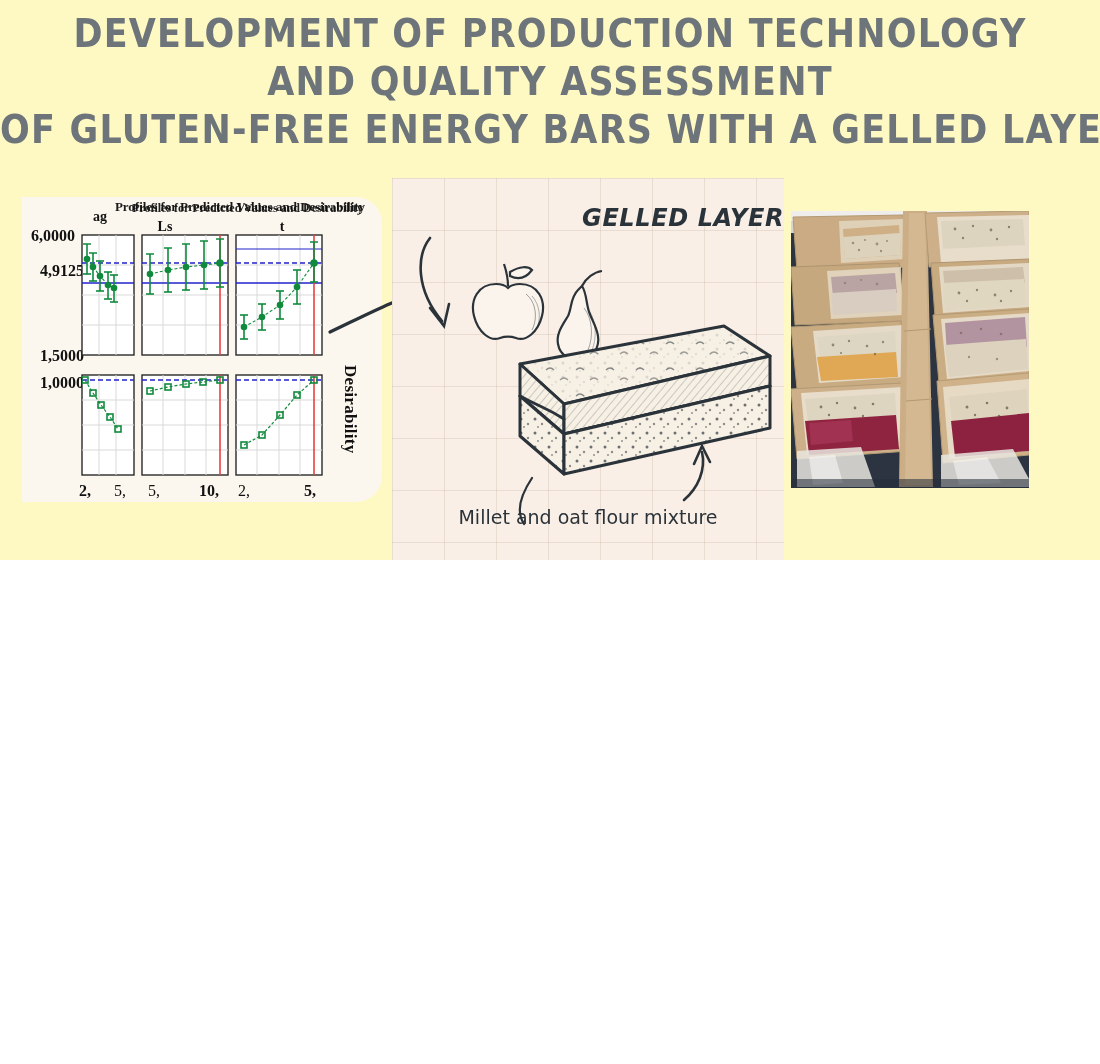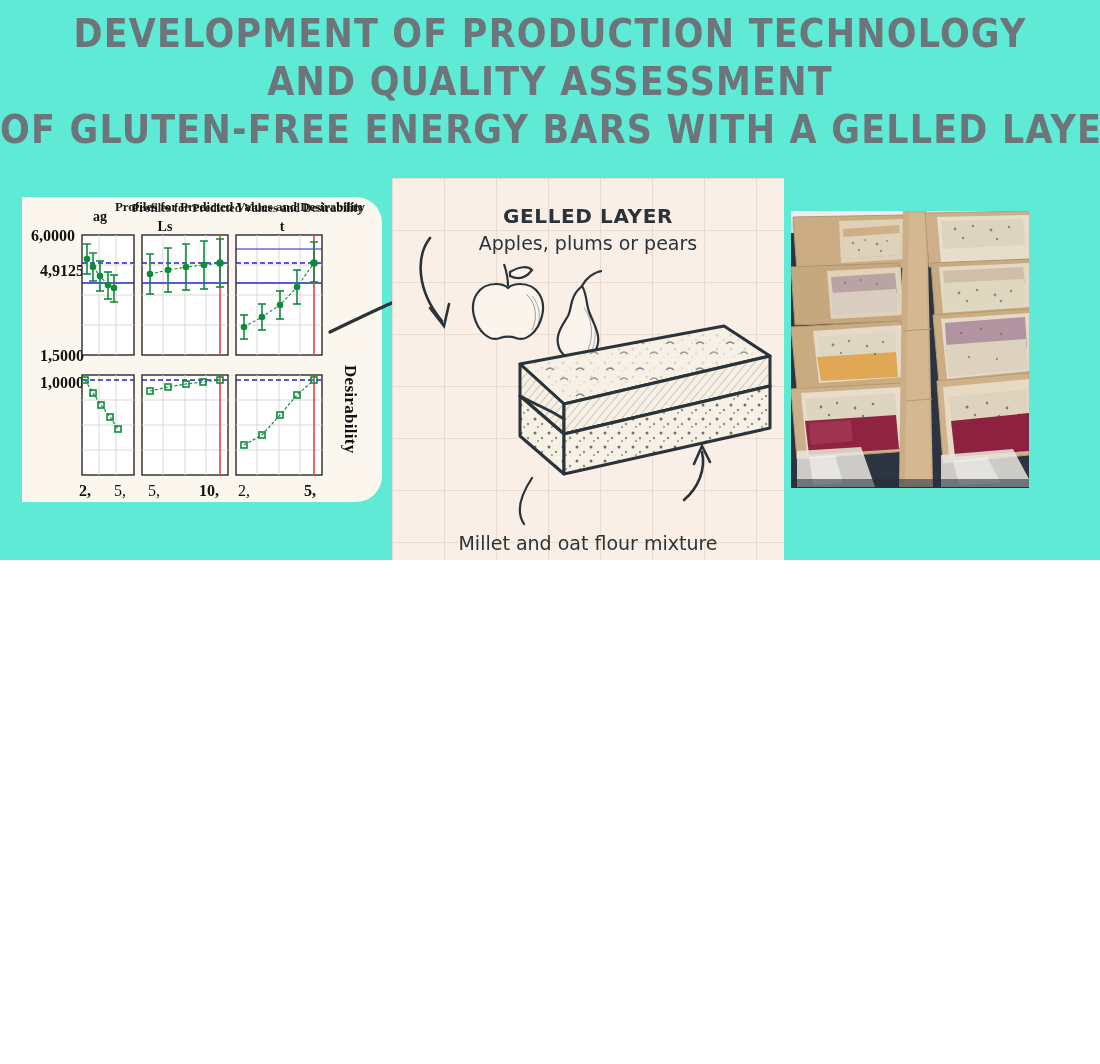--- a/index.html
+++ b/index.html
@@ -6,21 +6,21 @@
   html,body{margin:0;padding:0;}
   body{
     width:1100px;height:1064px;
     background:#ffffff;
     font-family:"Liberation Sans", sans-serif;
     overflow:hidden;
   }
   .poster{
     position:relative;
     width:1100px;height:560px;
-    background:#5eead4;
+    background:#fef9c3;
     overflow:hidden;
   }
 
   
   .title-block{
     position:absolute;left:0;top:10px;width:1100px;
     text-align:center;
     color:#6d747a;
     font-family:"DejaVu Sans", sans-serif;
     font-weight:700;
@@ -85,24 +85,24 @@
   
   .illus{
     position:absolute;left:392px;top:178px;
     width:392px;height:382px;
     background:
       repeating-linear-gradient(to right, rgba(196,178,158,.30) 0 1px, transparent 1px 52px),
       repeating-linear-gradient(to bottom, rgba(196,178,158,.30) 0 1px, transparent 1px 52px),
       #f9efe6;
   }
   .ill-head{
-    position:absolute;width:100%;text-align:center;
+    position:absolute;width:100%;text-align:right;
     font-family:"DejaVu Sans", sans-serif;
-    font-weight:700;font-size:20px;color:#2b333a;
-    letter-spacing:.6px;white-space:nowrap;
+    font-weight:700;font-size:24px;color:#2b333a;
+    letter-spacing:.6px;white-space:nowrap;font-style:italic;
   }
   .ill-sub{
     position:absolute;width:100%;text-align:center;
     font-family:"DejaVu Sans", sans-serif;
     font-weight:400;font-size:19px;color:#2b333a;
     white-space:nowrap;
   }
 
   
   .flow-arrow{position:absolute;left:325px;top:250px;width:150px;height:90px;}
@@ -372,21 +372,20 @@
   </div>
 
   <svg class="flow-arrow" viewBox="0 0 150 90">
     <path d="M5,82 C35,68 72,48 108,38" fill="none" stroke="#2b333a" stroke-width="3.2" stroke-linecap="round"></path>
     <path d="M96,31 L113,37 L97,46" fill="none" stroke="#2b333a" stroke-width="3.2" stroke-linecap="round" stroke-linejoin="round"></path>
   </svg>
 
   <div class="illus">
 
     <div class="ill-head" style="top:26px;">GELLED LAYER</div>
-    <div class="ill-sub" style="top:54px;">Apples, plums or pears</div>
 
     <svg width="392" height="382" viewBox="0 0 392 382" style="position:absolute;left:0;top:0;">
       <defs>
         <pattern id="hatch" width="6" height="6" patternUnits="userSpaceOnUse" patternTransform="rotate(40)">
           <line x1="0" y1="0" x2="0" y2="6" stroke="#2b333a" stroke-width="0.8" opacity="0.55"></line>
         </pattern>
         <pattern id="speck" width="14" height="14" patternUnits="userSpaceOnUse">
           <circle cx="3" cy="3" r="1.5" fill="#2b333a" opacity=".75"></circle>
           <circle cx="10" cy="8" r="1.2" fill="#2b333a" opacity=".6"></circle>
           <circle cx="6" cy="11" r="1.0" fill="#2b333a" opacity=".55"></circle>
@@ -450,21 +449,21 @@
       <g stroke="#2b333a" fill="none" stroke-width="2.2" stroke-linecap="round">
         <path d="M140,300 C128,318 124,334 132,346"></path>
       </g>
 
       <g stroke="#2b333a" fill="none" stroke-width="2.6" stroke-linecap="round">
         <path d="M292,322 C306,310 314,292 310,274"></path>
         <path d="M302,286 L310,268 L318,284"></path>
       </g>
     </svg>
 
-    <div class="ill-sub" style="top:354px;">Millet and oat flour mixture</div>
+    <div class="ill-sub" style="top:328px;">Millet and oat flour mixture</div>
   </div>
 
   <div class="photo">
     <svg width="238" height="277" viewBox="0 0 238 277">
       <rect x="0" y="0" width="238" height="277" fill="#2b3440"></rect>
       <rect x="0" y="0" width="238" height="22" fill="#d8d6d2"></rect>
       <rect x="0" y="0" width="238" height="10" fill="#efeeec"></rect>
 
       <g>
         <path d="M2,6 L112,4 L116,56 L6,60 Z" fill="#cbab83" stroke="#b39a74" stroke-width="1"></path>

